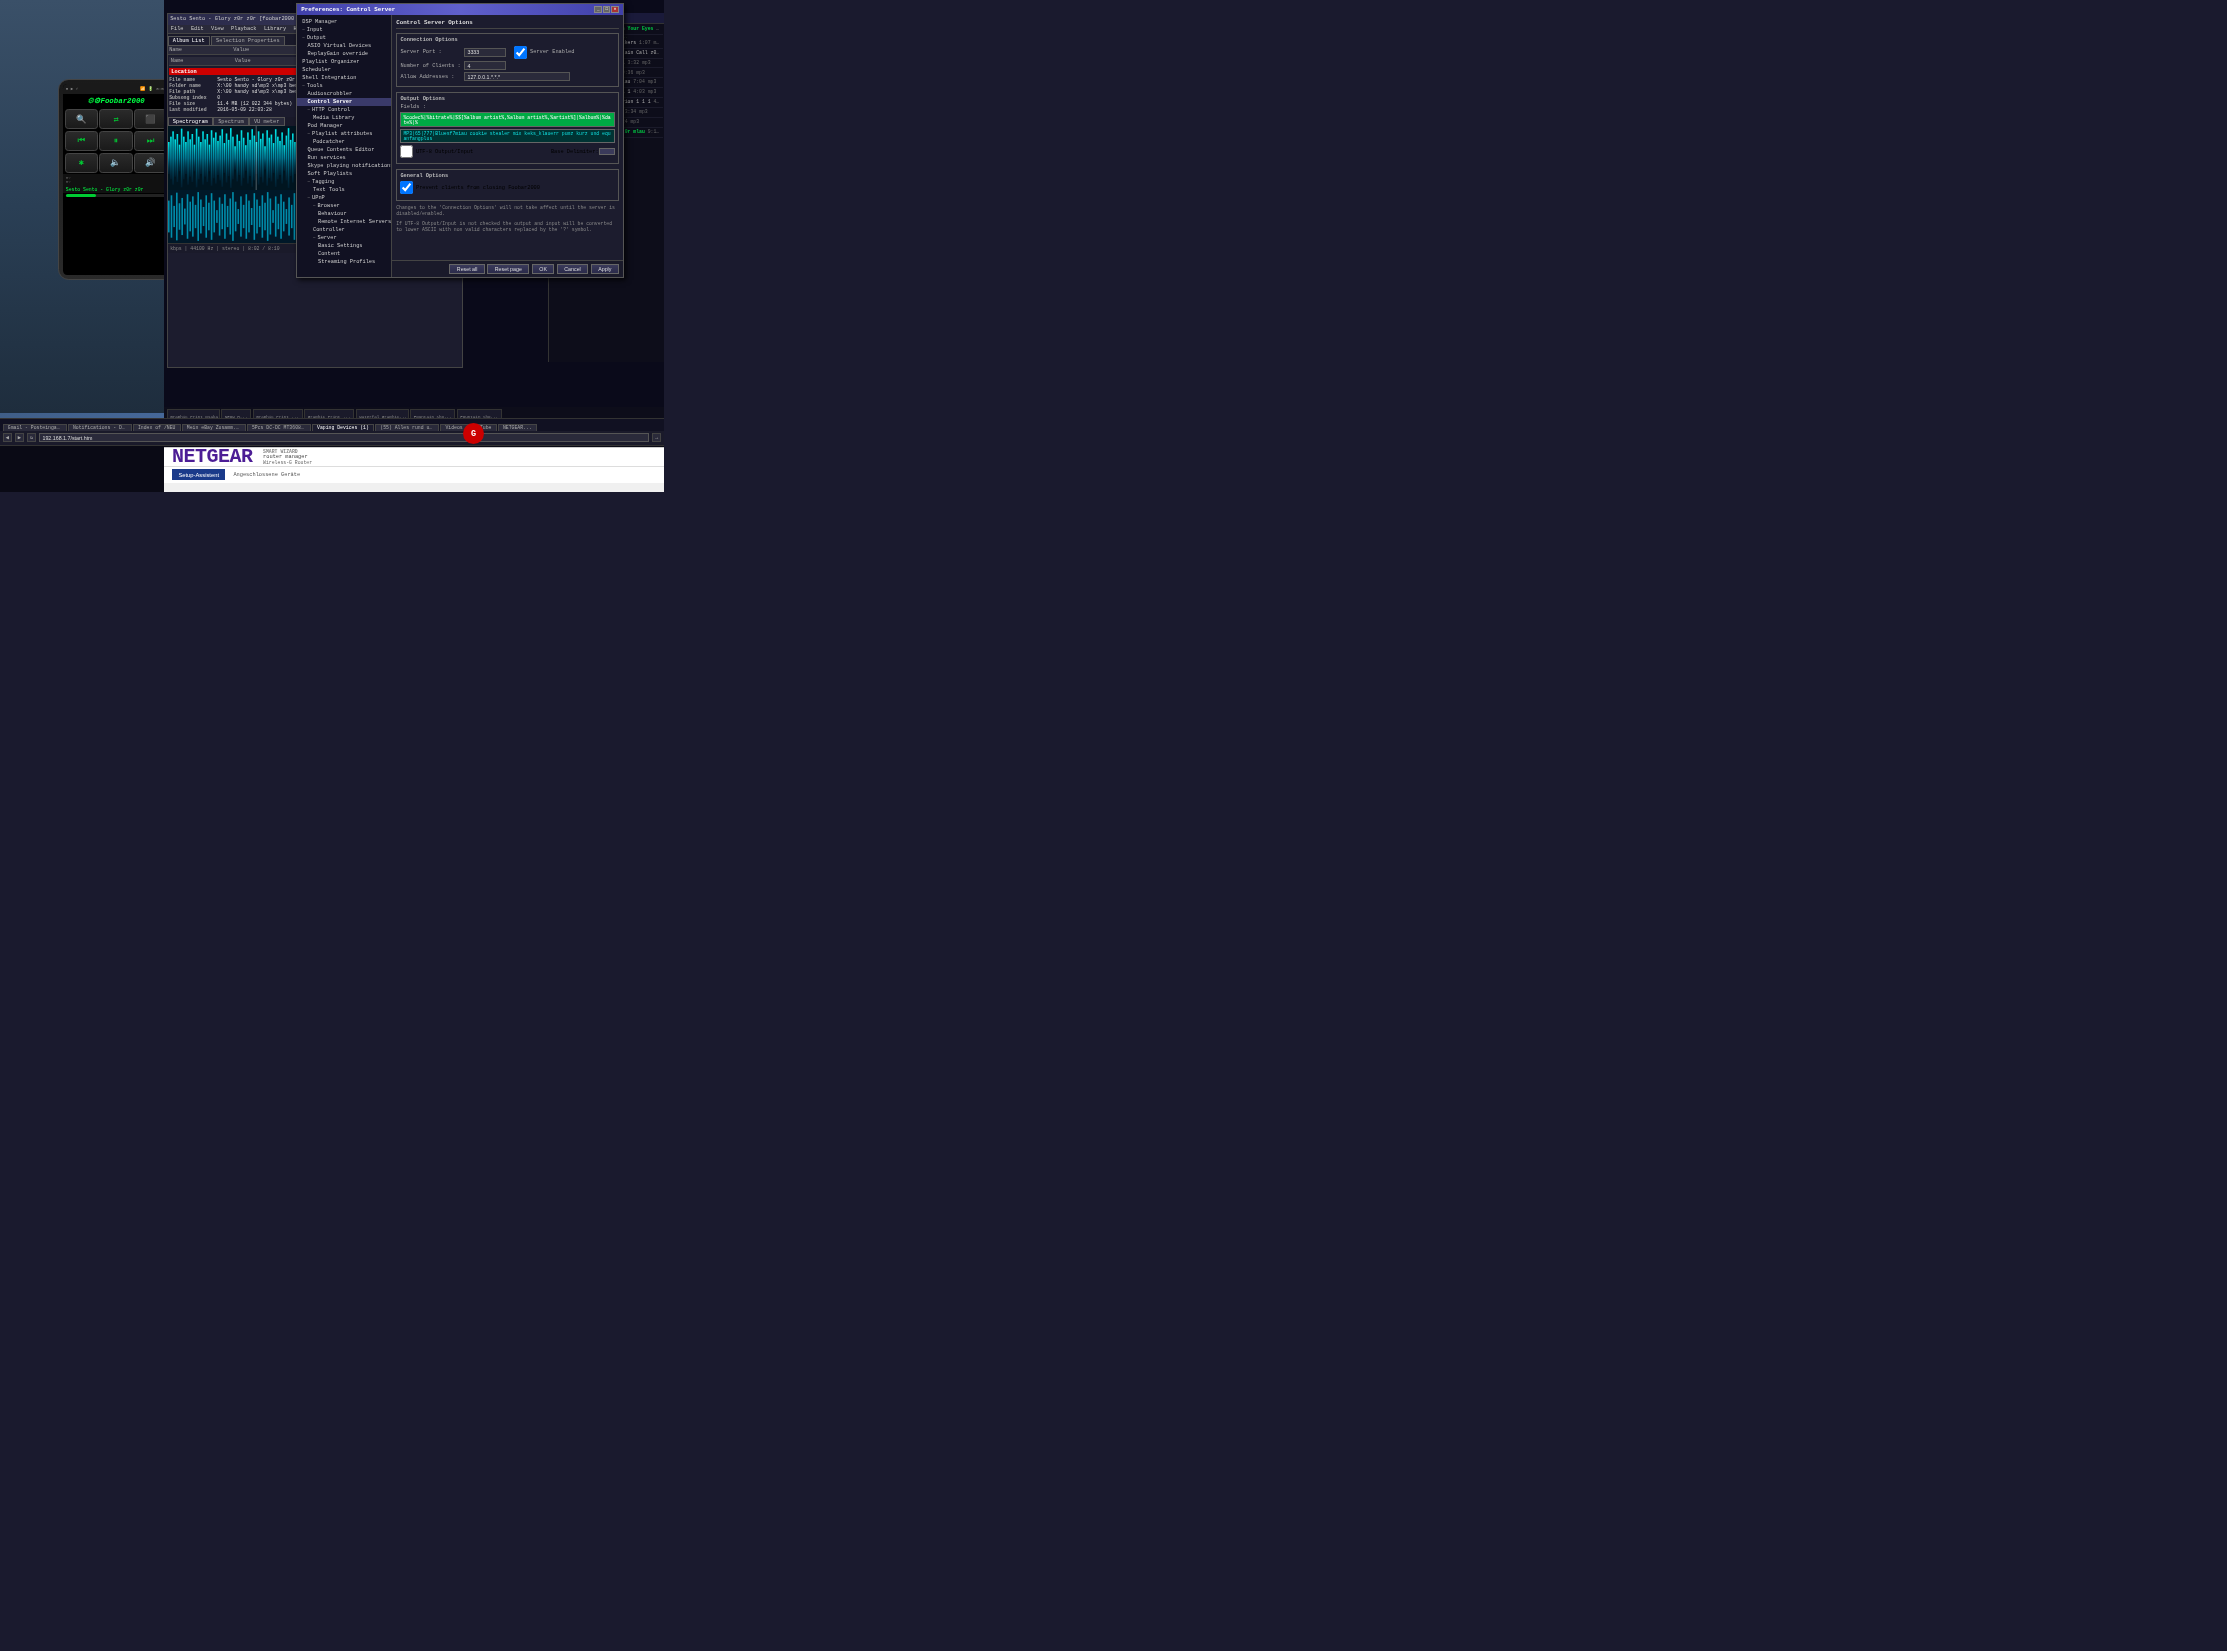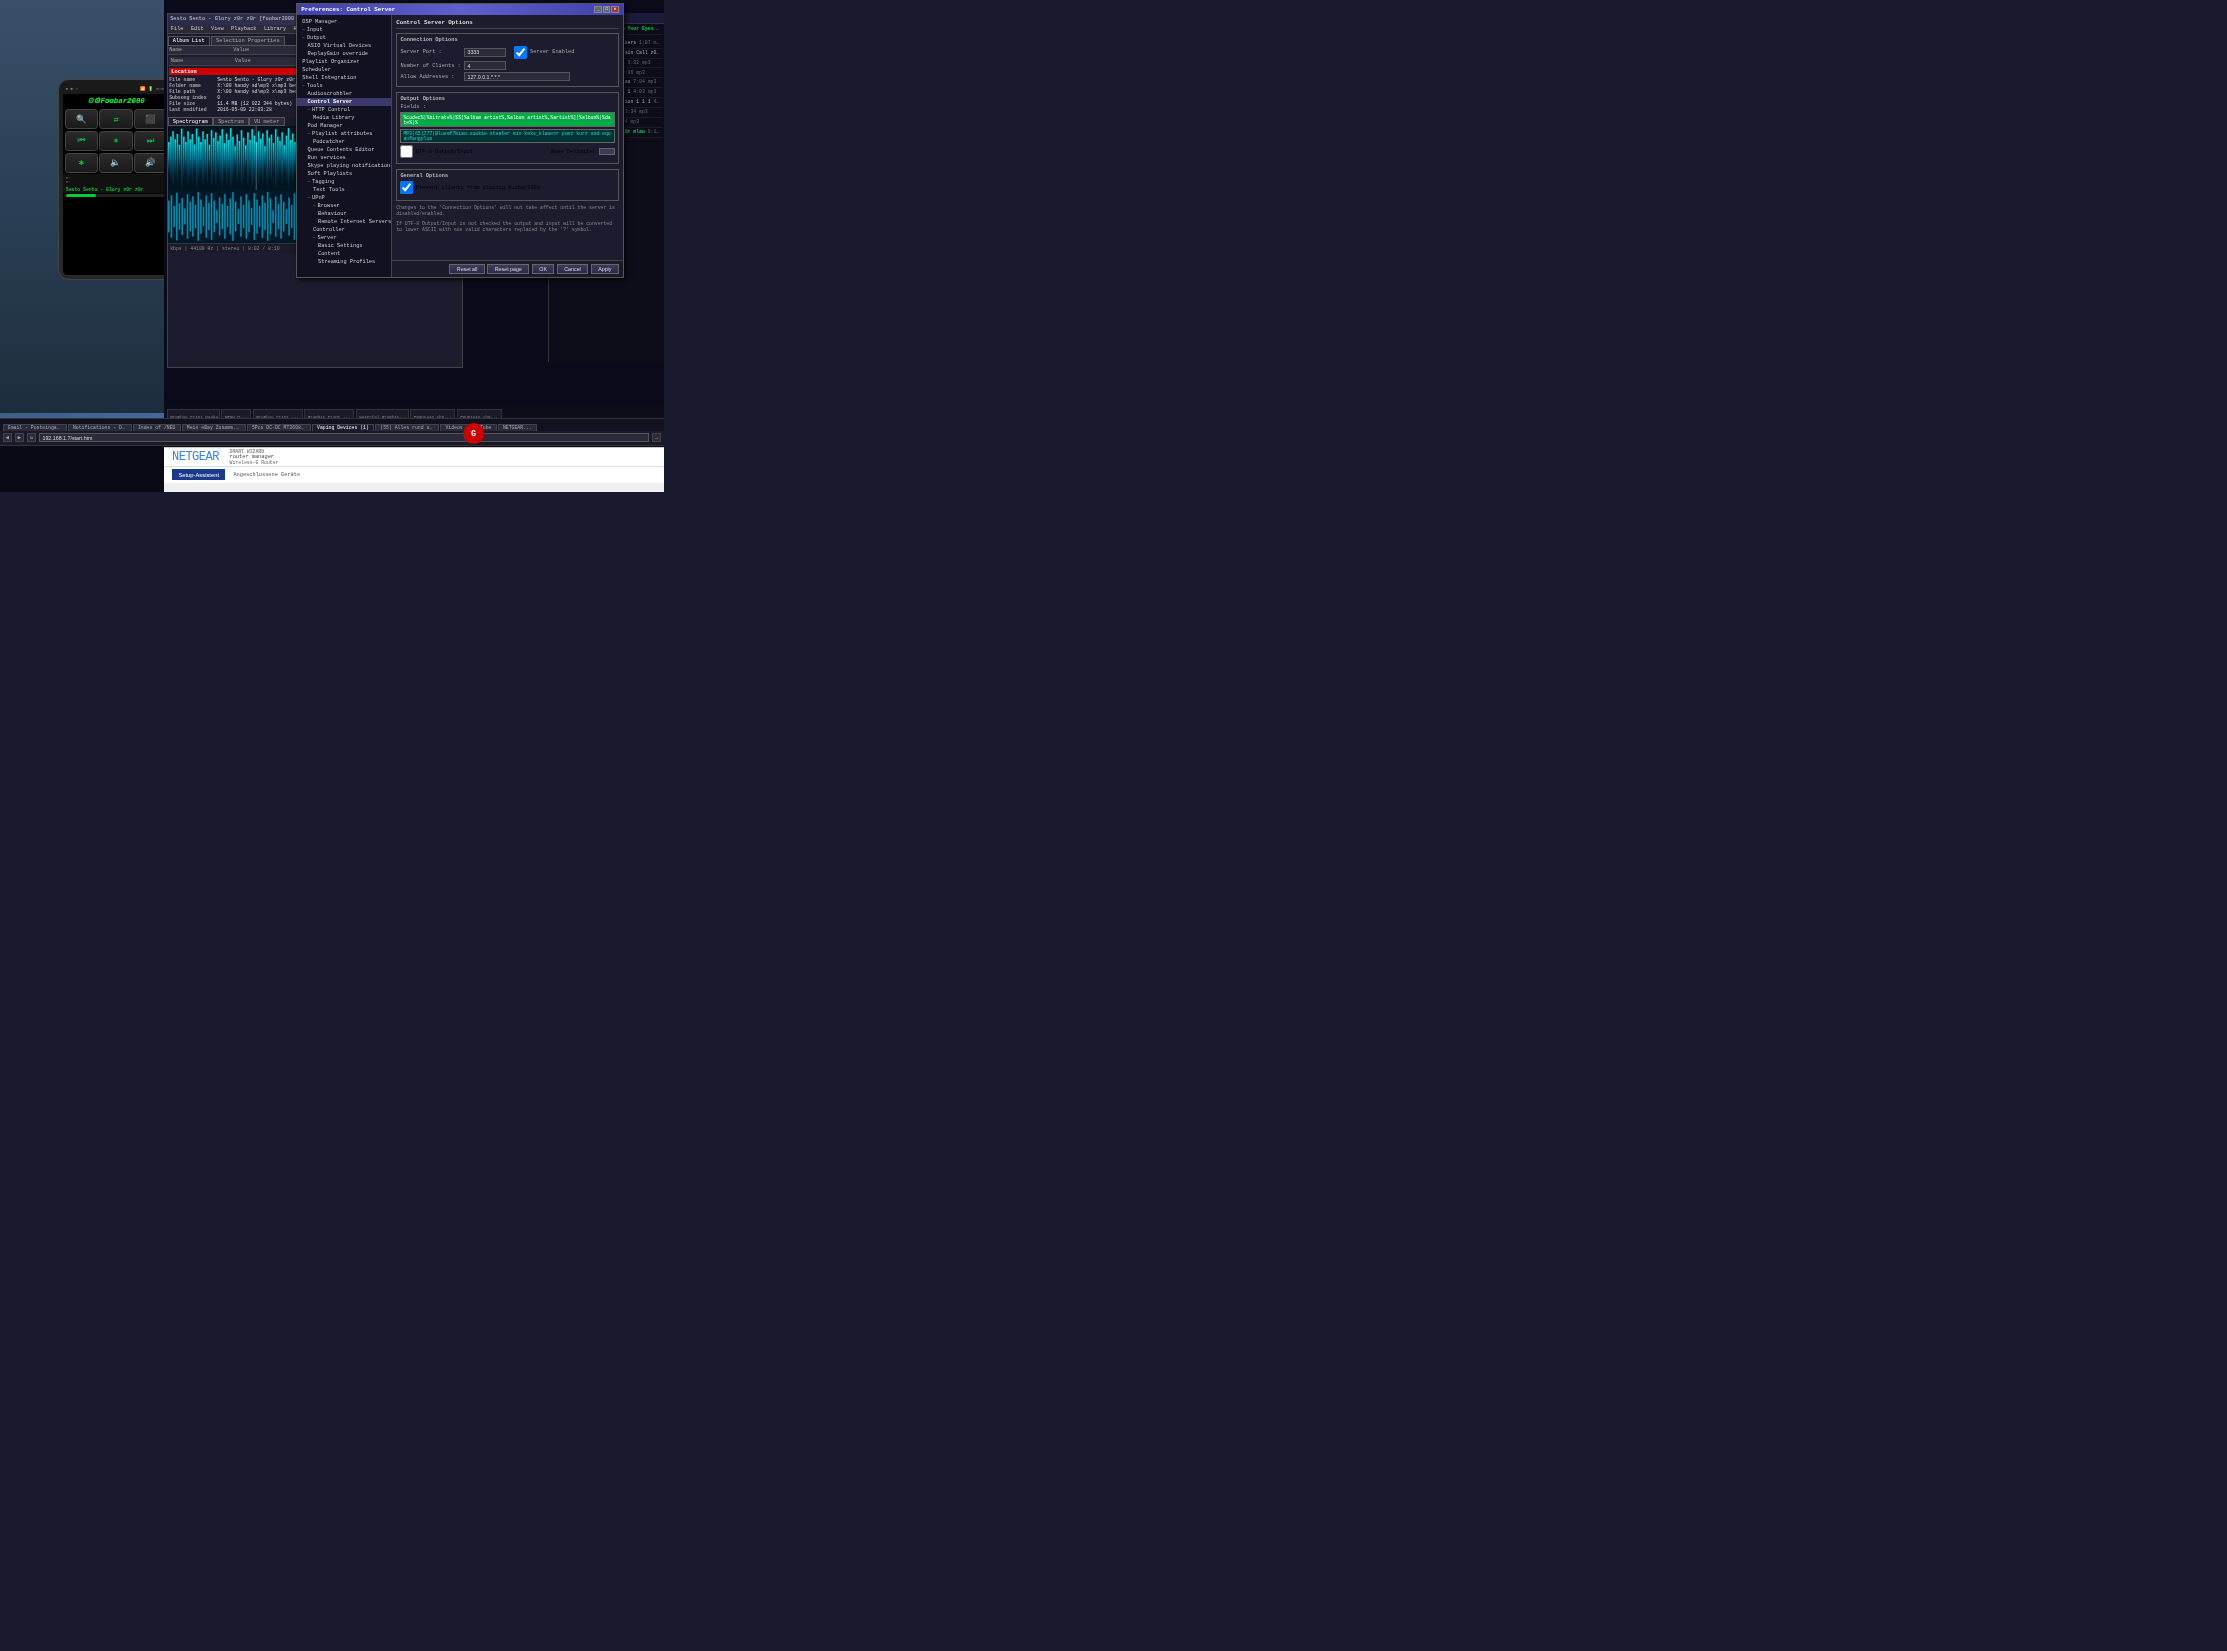--- a/index.html
+++ b/index.html
@@ -633,23 +633,23 @@
       background: #fff;
       height: 18.5px;
       display: flex;
       align-items: center;
       padding: 0 8px;
       gap: 10.6px;
       border-bottom: 0.5px solid #ddd;
     }
 
     .netgear-logo {
-      font-size: 12px;
-      font-weight: 400;
-      color: #3b82f6;
+      font-size: 20px;
+      font-weight: 700;
+      color: #4c1d95;
       letter-spacing: -0.5px;
     }
 
     .netgear-content {
       display: flex;
       align-items: center;
       padding: 2.6px 8px;
       gap: 8px;
       background: #fff;
     }

